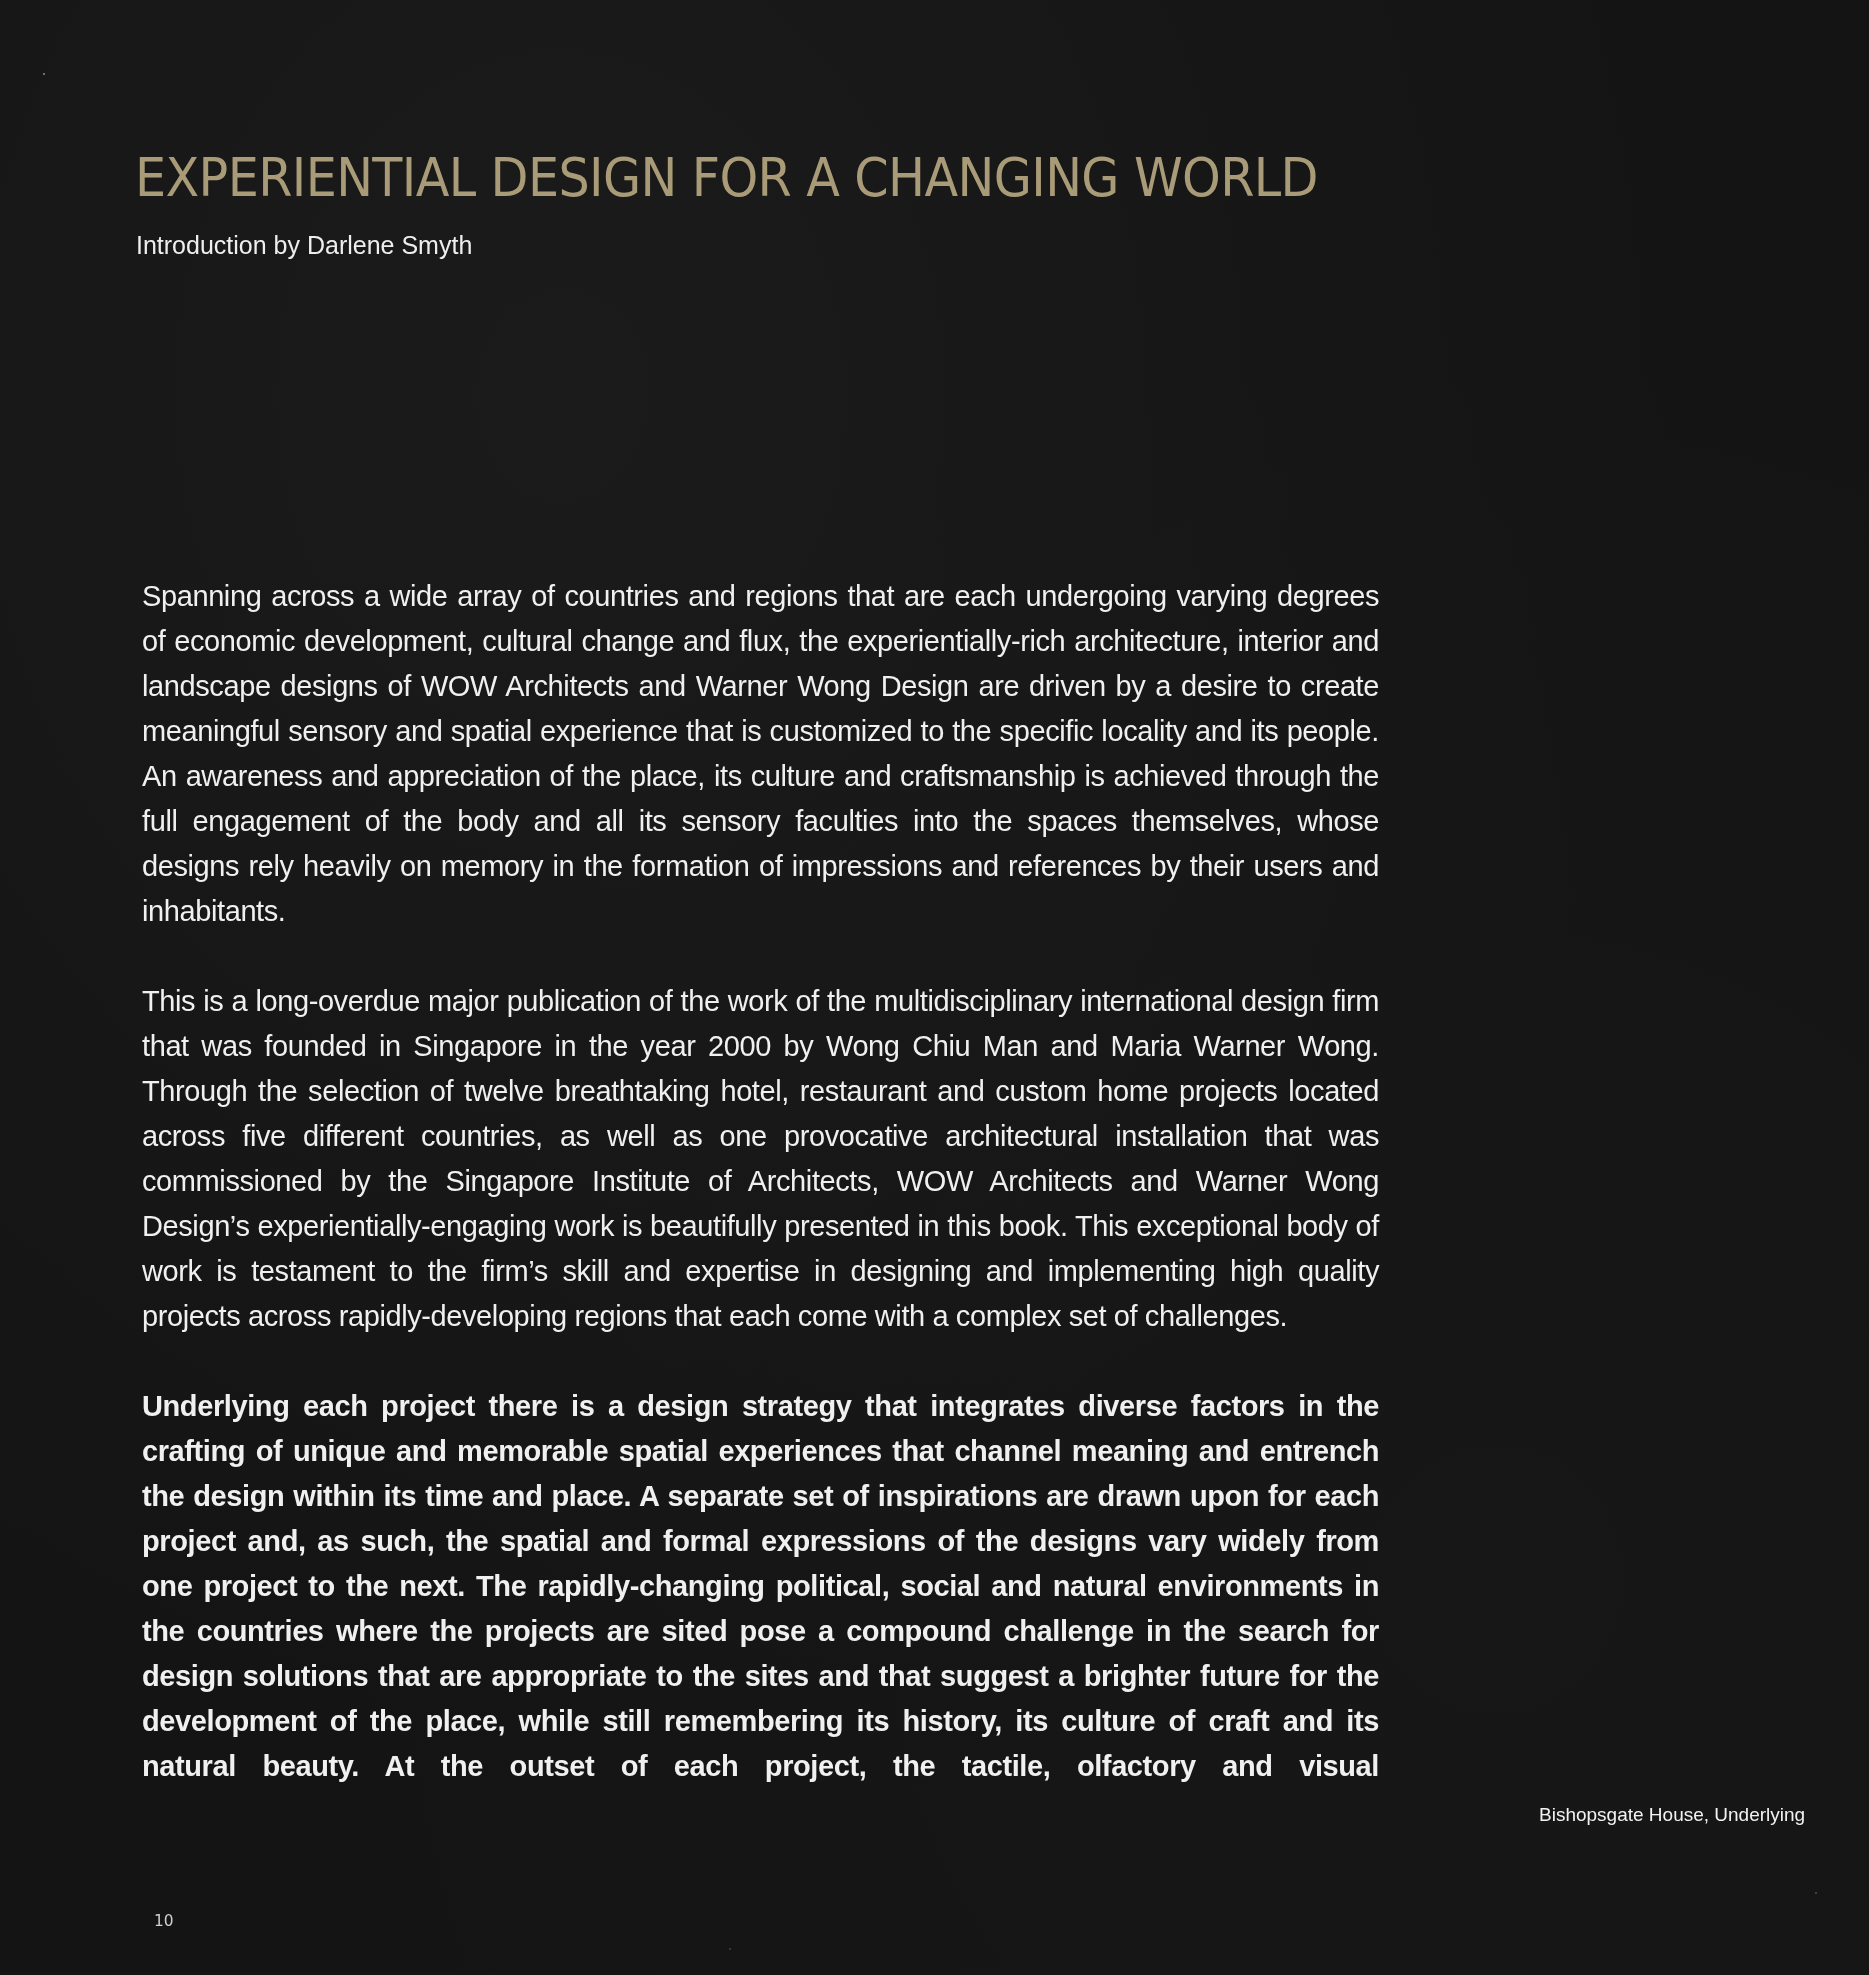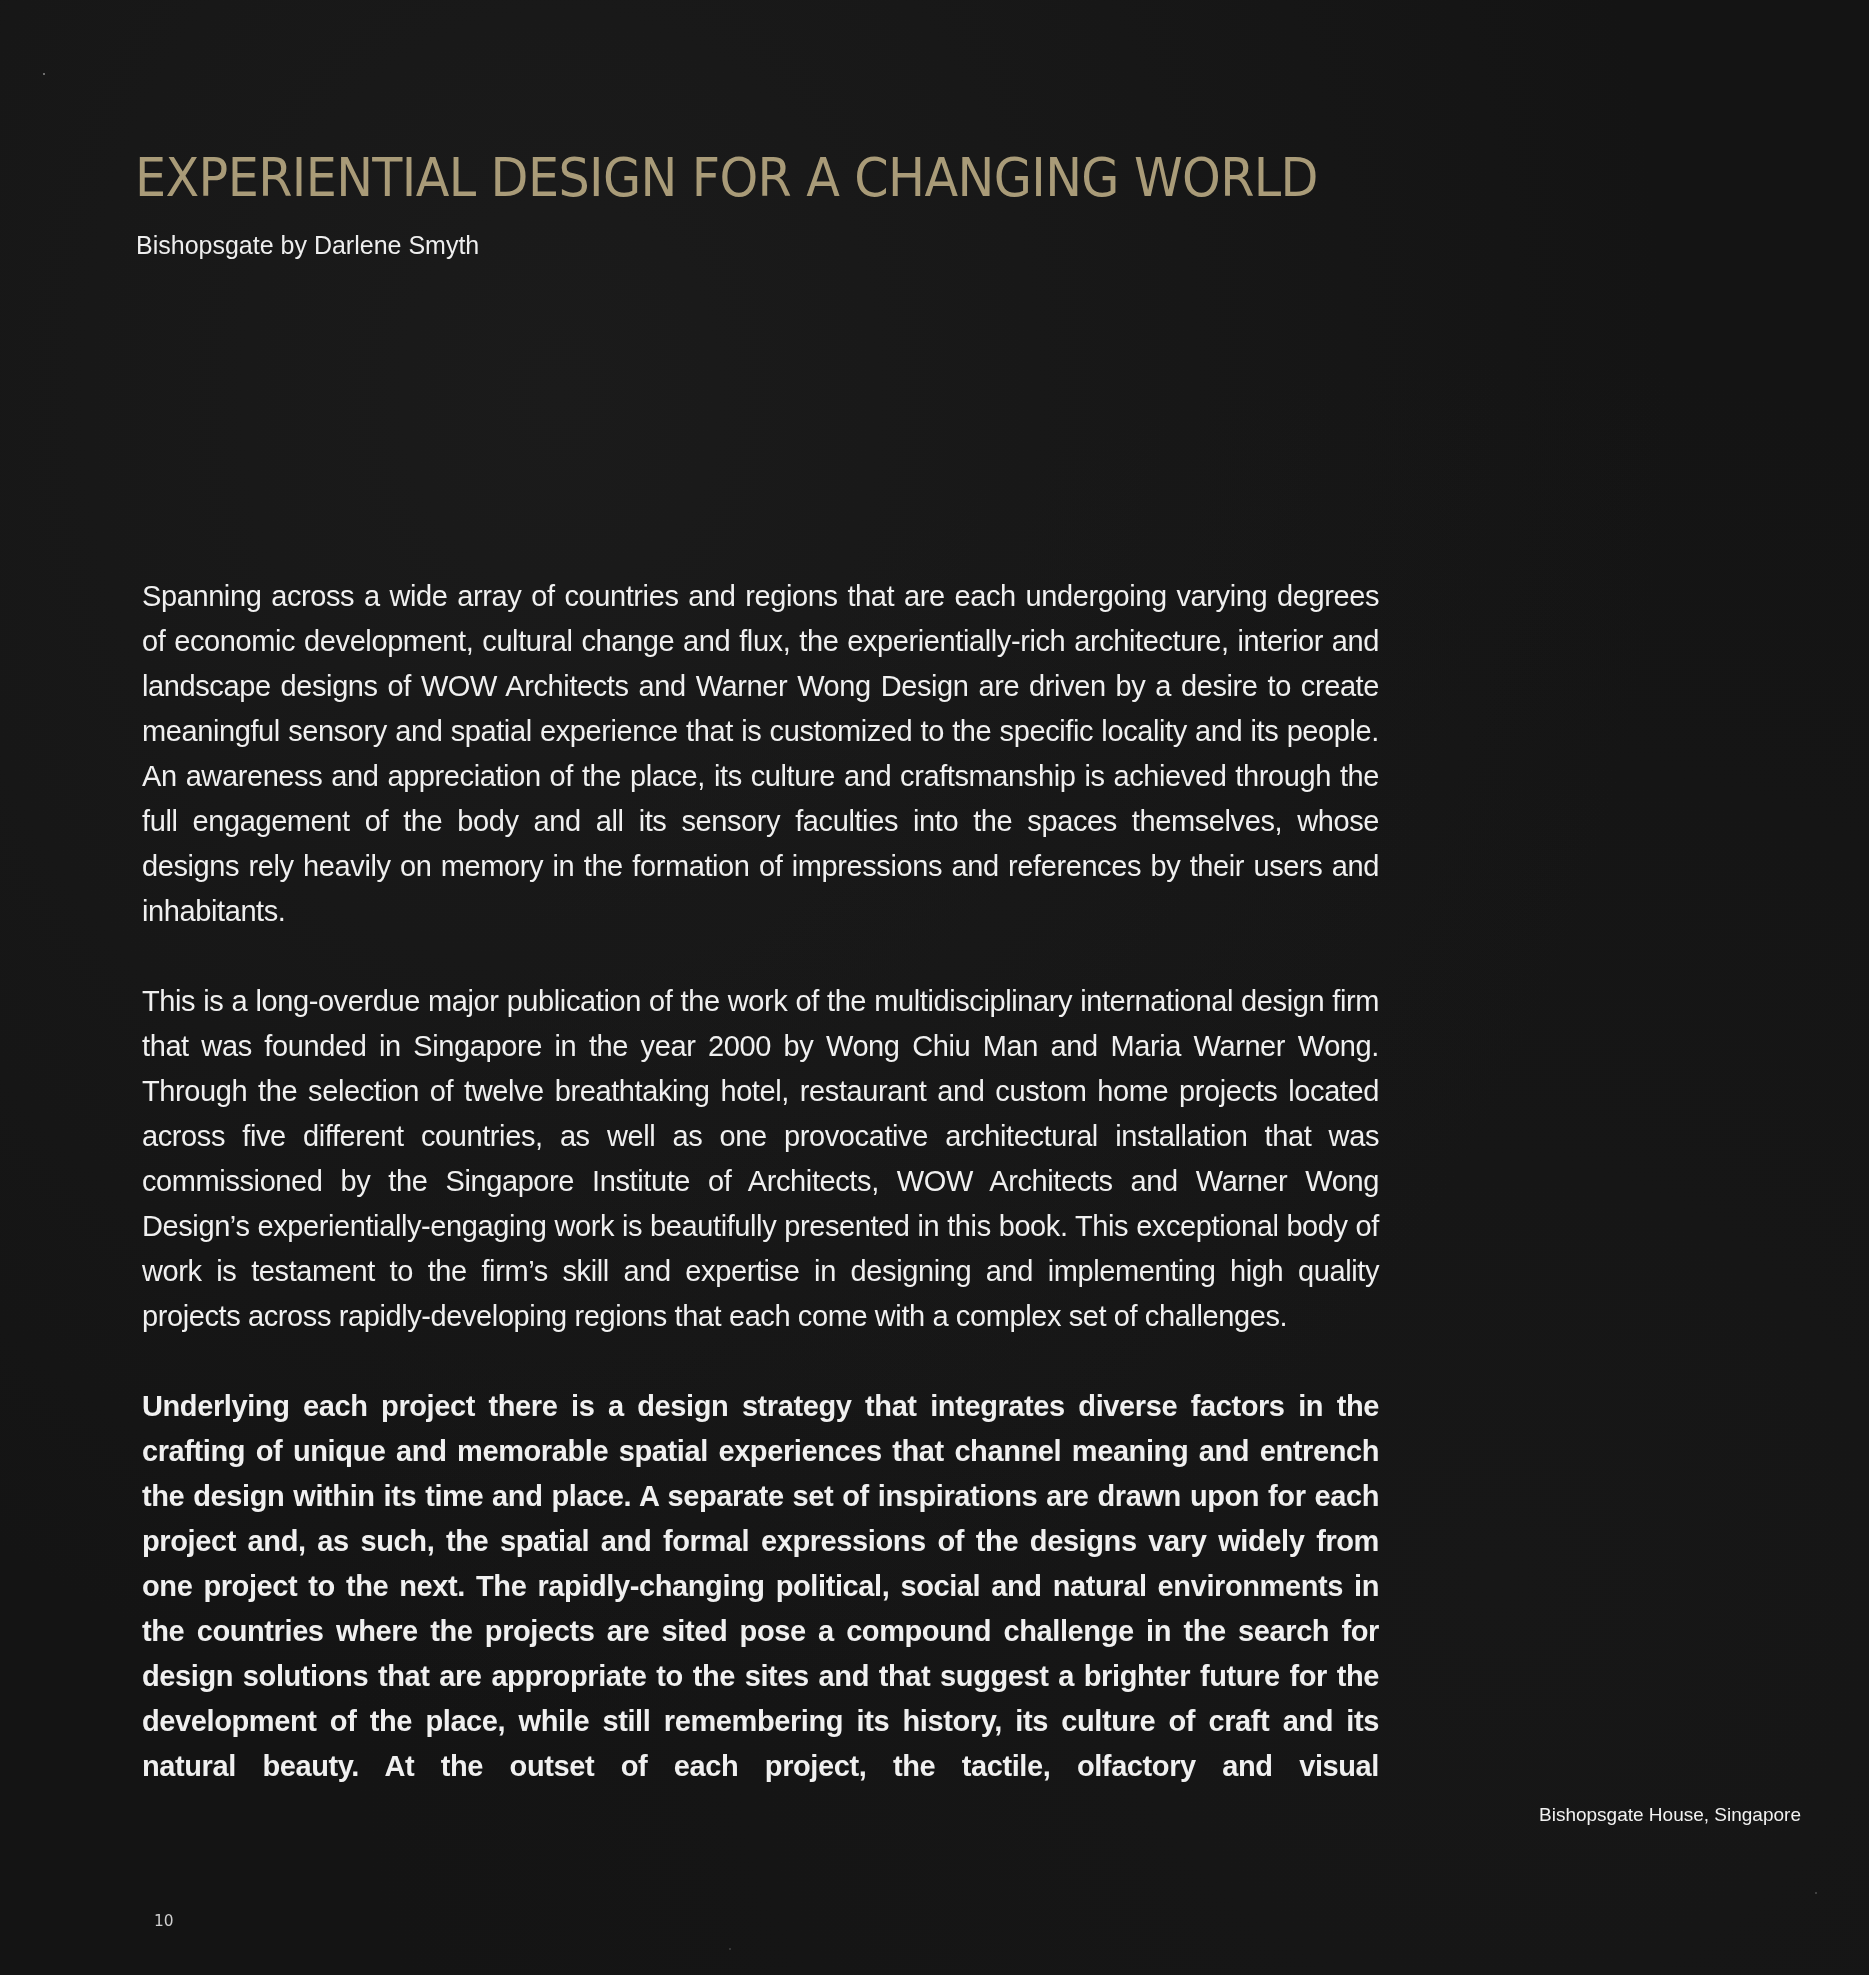--- a/index.html
+++ b/index.html
@@ -104,24 +104,24 @@
 </style>
 </head>
 <body>
 
 <div class="page">
   <div class="speck" style="left:43px; top:73px;"></div>
   <div class="speck" style="left:1815px; top:1892px; opacity:0.5;"></div>
   <div class="speck" style="left:729px; top:1948px; opacity:0.4;"></div>
 
   <h1 class="title">EXPERIENTIAL DESIGN FOR A CHANGING WORLD</h1>
-  <p class="subtitle">Bishopsgate by Darlene Smyth</p>
+  <p class="subtitle">Introduction by Darlene Smyth</p>
 
   <div class="article">
     <p>Spanning across a wide array of countries and regions that are each undergoing varying degrees of economic development, cultural change and flux, the experientially-rich architecture, interior and landscape designs of WOW Architects and Warner Wong Design are driven by a desire to create meaningful sensory and spatial experience that is customized to the specific locality and its people. An awareness and appreciation of the place, its culture and craftsmanship is achieved through the full engagement of the body and all its sensory faculties into the spaces themselves, whose designs rely heavily on memory in the formation of impressions and references by their users and inhabitants.</p>
     <p>This is a long-overdue major publication of the work of the multidisciplinary international design firm that was founded in Singapore in the year 2000 by Wong Chiu Man and Maria Warner Wong. Through the selection of twelve breathtaking hotel, restaurant and custom home projects located across five different countries, as well as one provocative architectural installation that was commissioned by the Singapore Institute of Architects, WOW Architects and Warner Wong Design’s experientially-engaging work is beautifully presented in this book. This exceptional body of work is testament to the firm’s skill and expertise in designing and implementing high quality projects across rapidly-developing regions that each come with a complex set of challenges.</p>
     <p>Underlying each project there is a design strategy that integrates diverse factors in the crafting of unique and memorable spatial experiences that channel meaning and entrench the design within its time and place. A separate set of inspirations are drawn upon for each project and, as such, the spatial and formal expressions of the designs vary widely from one project to the next. The rapidly-changing political, social and natural environments in the countries where the projects are sited pose a compound challenge in the search for design solutions that are appropriate to the sites and that suggest a brighter future for the development of the place, while still remembering its history, its culture of craft and its natural beauty. At the outset of each project, the tactile, olfactory and visual</p>
   </div>
 
-  <p class="caption">Bishopsgate House, Singapore</p>
+  <p class="caption">Bishopsgate House, Underlying</p>
   <p class="page-number">10</p>
 </div>
 
 
 </body></html>

